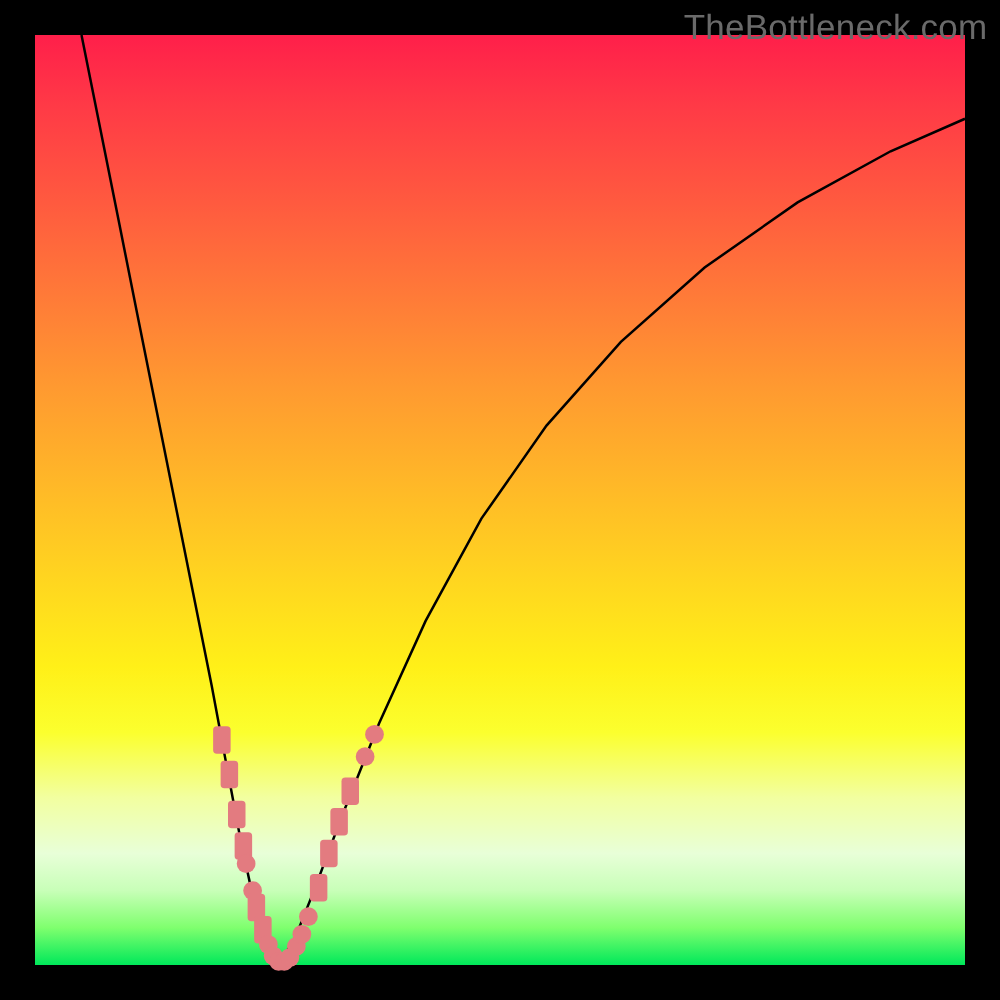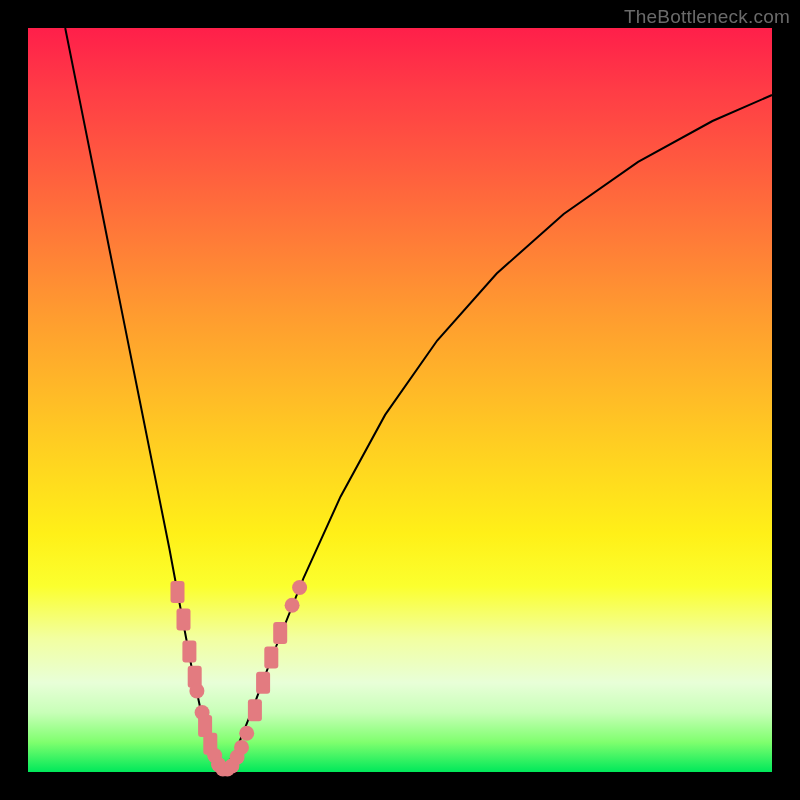--- a/index.html
+++ b/index.html
@@ -32,21 +32,21 @@
       #c8ffb8 92%,
       #7fff6e 96%,
       #00e85a 100%
     );
   }
   .watermark {
     position: absolute;
     top: 6px;
     right: 10px;
     color: #6a6a6a;
-    font-size: 19px;
+    font-size: 28px;
     font-weight: 500;
     letter-spacing: 0.2px;
     z-index: 5;
   }
   svg.curves {
     position: absolute;
     left: 0;
     top: 0;
     width: 744px;
     height: 744px;

